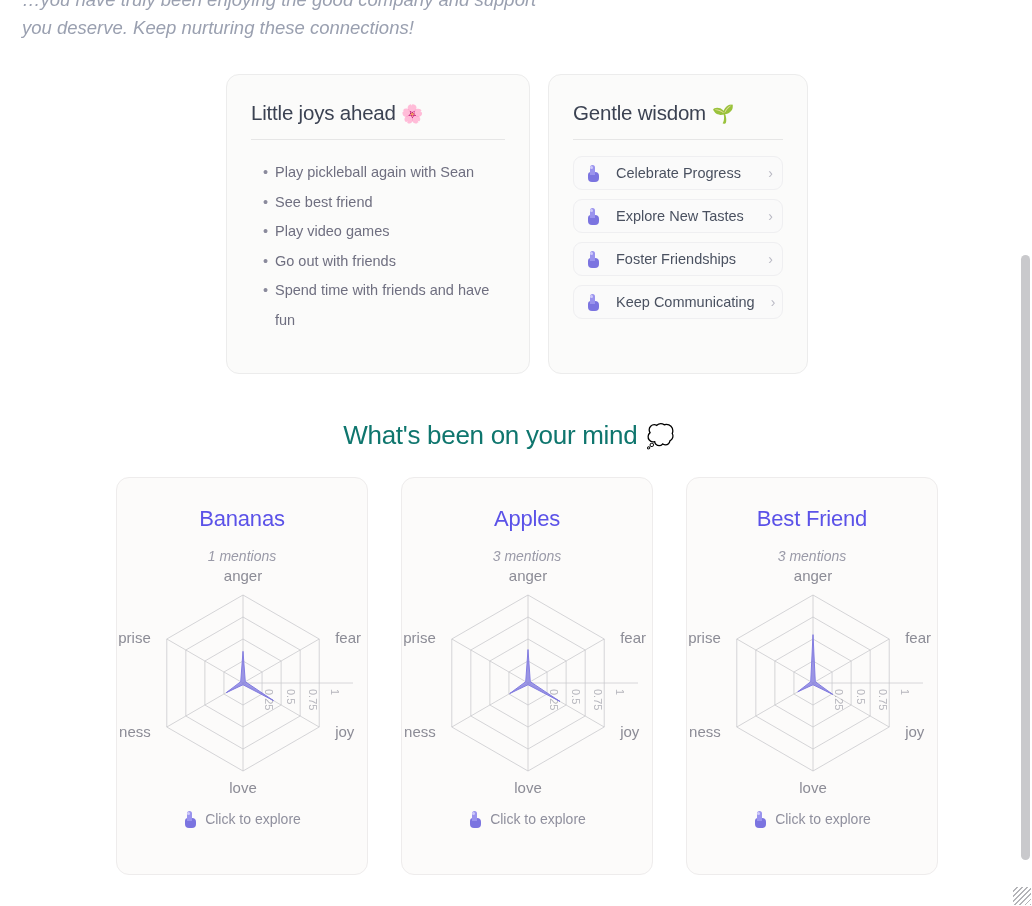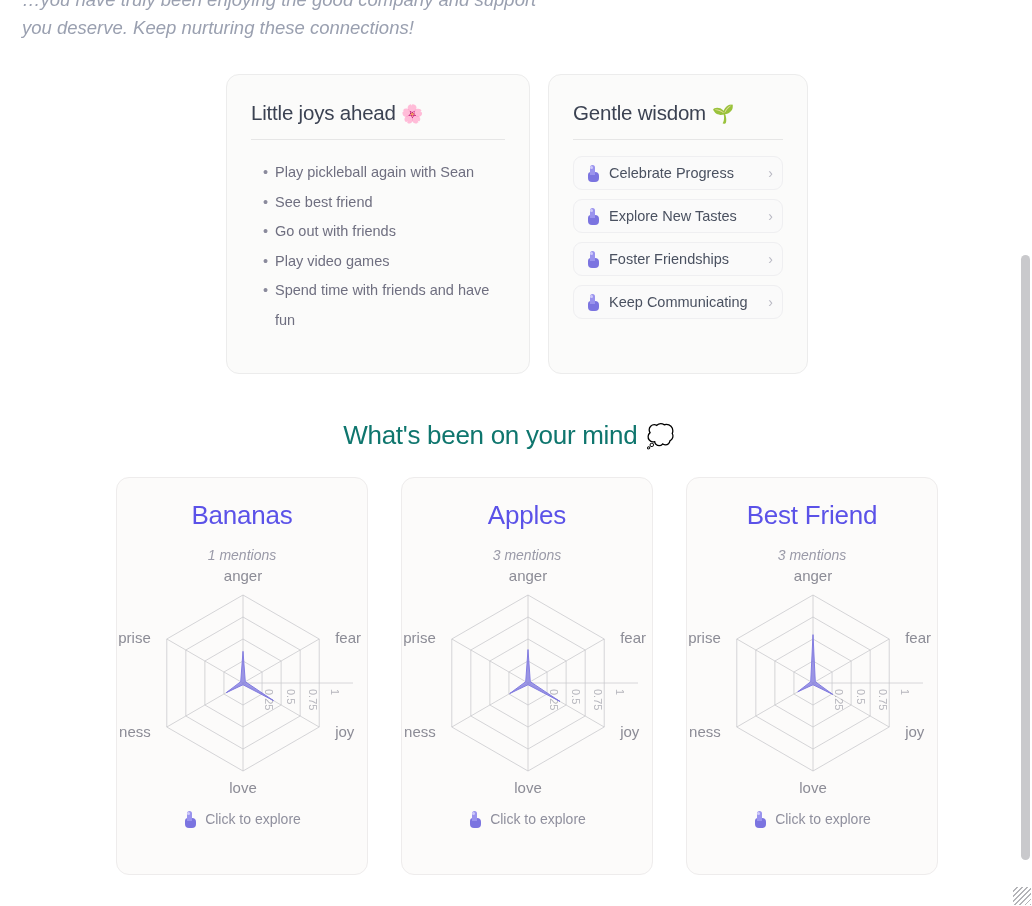--- a/index.html
+++ b/index.html
@@ -93,21 +93,21 @@
     content: "•";
     position: absolute;
     left: 12px;
     color: #8a8a9c;
   }
 
   .wisdom-list { margin-top: 16px; display: flex; flex-direction: column; gap: 9px; }
   .wisdom-item {
     display: flex;
     align-items: center;
-    gap: 9px;
+    gap: 16px;
     background: #fafafa;
     border: 1px solid #efeff1;
     border-radius: 9px;
     height: 34px;
     padding: 0 9px 0 12px;
     cursor: pointer;
   }
   .wisdom-item .wlabel {
     font-size: 14.5px;
     color: #4a5160;
@@ -184,22 +184,22 @@
     height: 398px;
     background: #fcfbfa;
     border: 1px solid #eeecec;
     border-radius: 13px;
     overflow: hidden;
     position: relative;
     cursor: pointer;
   }
   .mind-title {
     text-align: center;
-    margin-top: 22px;
-    font-size: 26px;
+    margin-top: 28px;
+    font-size: 22px;
     font-weight: 400;
     color: #5b52e8;
     letter-spacing: -0.2px;
   }
   .mind-mentions {
     text-align: center;
     margin-top: 16px;
     font-size: 14px;
     font-style: italic;
     color: #9a9aa8;
@@ -269,22 +269,22 @@
   <div class="top-cards">
 
     <section class="panel joys">
       <h2>
         <span>Little joys ahead</span><span class="emo">🌸</span>
       </h2>
       <div class="rule"></div>
       <ul class="joy-list">
         <li>Play pickleball again with Sean</li>
         <li>See best friend</li>
+        <li>Play video games</li>
         <li>Go out with friends</li>
-        <li>Play video games</li>
         <li>Spend time with friends and have fun</li>
       </ul>
     </section>
 
     <section class="panel wisdom">
       <h2>
         <span>Gentle wisdom</span><span class="emo">🌱</span>
       </h2>
       <div class="rule"></div>
       <div class="wisdom-list">

